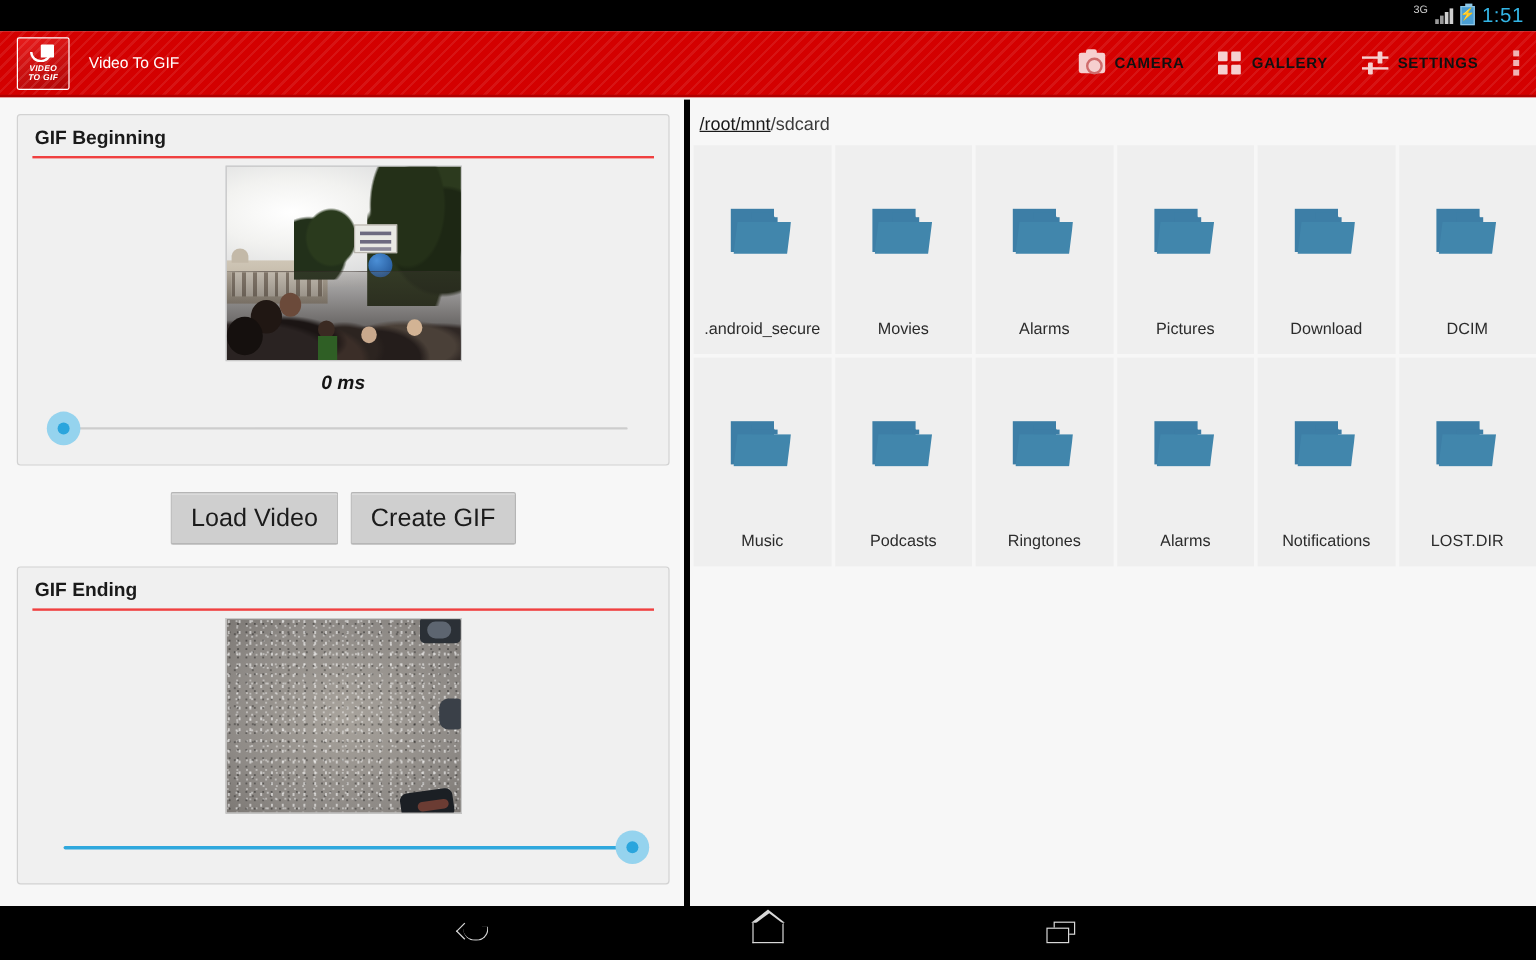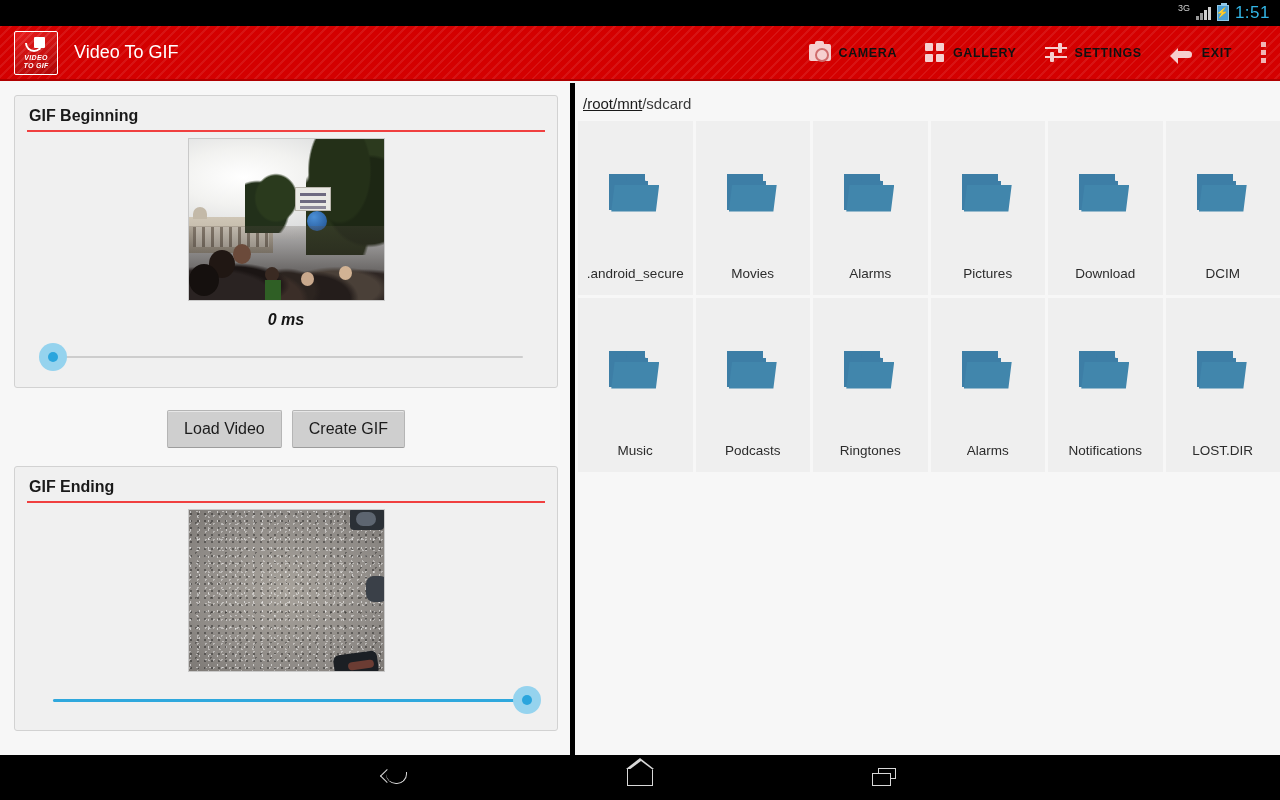--- a/index.html
+++ b/index.html
@@ -81,21 +81,21 @@
     width: 18px; height: 9px;
     border: 2px solid #fff; border-top: none;
     border-radius: 0 0 9px 9px;
   }
   .ab-logo .lg-txt {
     color:#fff; font-size:7px; font-weight:bold; font-style:italic;
     line-height:8px; text-align:center; letter-spacing:0.3px;
     margin-top:2px;
   }
   .ab-title {
-    color: #fff; font-size: 18px; margin-left: 16px; font-weight: 400;
+    color: #fff; font-size: 13px; margin-left: 16px; font-weight: 400;
   }
   .ab-actions {
     margin-left: auto; display: flex; align-items: center; height: 100%;
   }
   .ab-item {
     display: flex; align-items: center; gap: 8px;
     height: 100%; padding: 0 14px; cursor: pointer;
   }
   .ab-item .lbl {
     color: #111; font-size: 12.5px; font-weight: 600; letter-spacing: 0.6px;
@@ -295,21 +295,21 @@
   
   .btn-row {
     display:flex; justify-content:center; gap:10px; margin:22px 0 18px 0;
   }
   .btn {
     background:#cfcfcf;
     border:1px solid #b5b5b5;
     border-bottom-color:#9d9d9d;
     border-radius:2px;
     padding:9px 16px;
-    font-size:16px; color:#1b1b1b;
+    font-size:21px; color:#1b1b1b;
     cursor:pointer;
     box-shadow: inset 0 1px 0 rgba(255,255,255,.5);
   }
 
   
   .right-pane {
     flex:1; height:100%; position:relative; background:#f7f7f7;
   }
   .breadcrumb {
     padding: 12px 0 9px 8px; font-size:15px; color:#1a1a1a;
@@ -443,24 +443,20 @@
         <span class="lbl">GALLERY</span>
       </div>
       <div class="ab-item">
         <span class="ic ic-settings">
             <i></i>
             <i></i>
             <b></b>
             <b></b>
           </span>
         <span class="lbl">SETTINGS</span>
-      </div>
-      <div class="ab-item">
-        <span class="ic ic-exit"></span>
-        <span class="lbl">EXIT</span>
       </div>
       <div class="ab-overflow">
         <i></i>
           <i></i>
           <i></i>
       </div>
     </div>
   </div>
 
   <div class="body">

